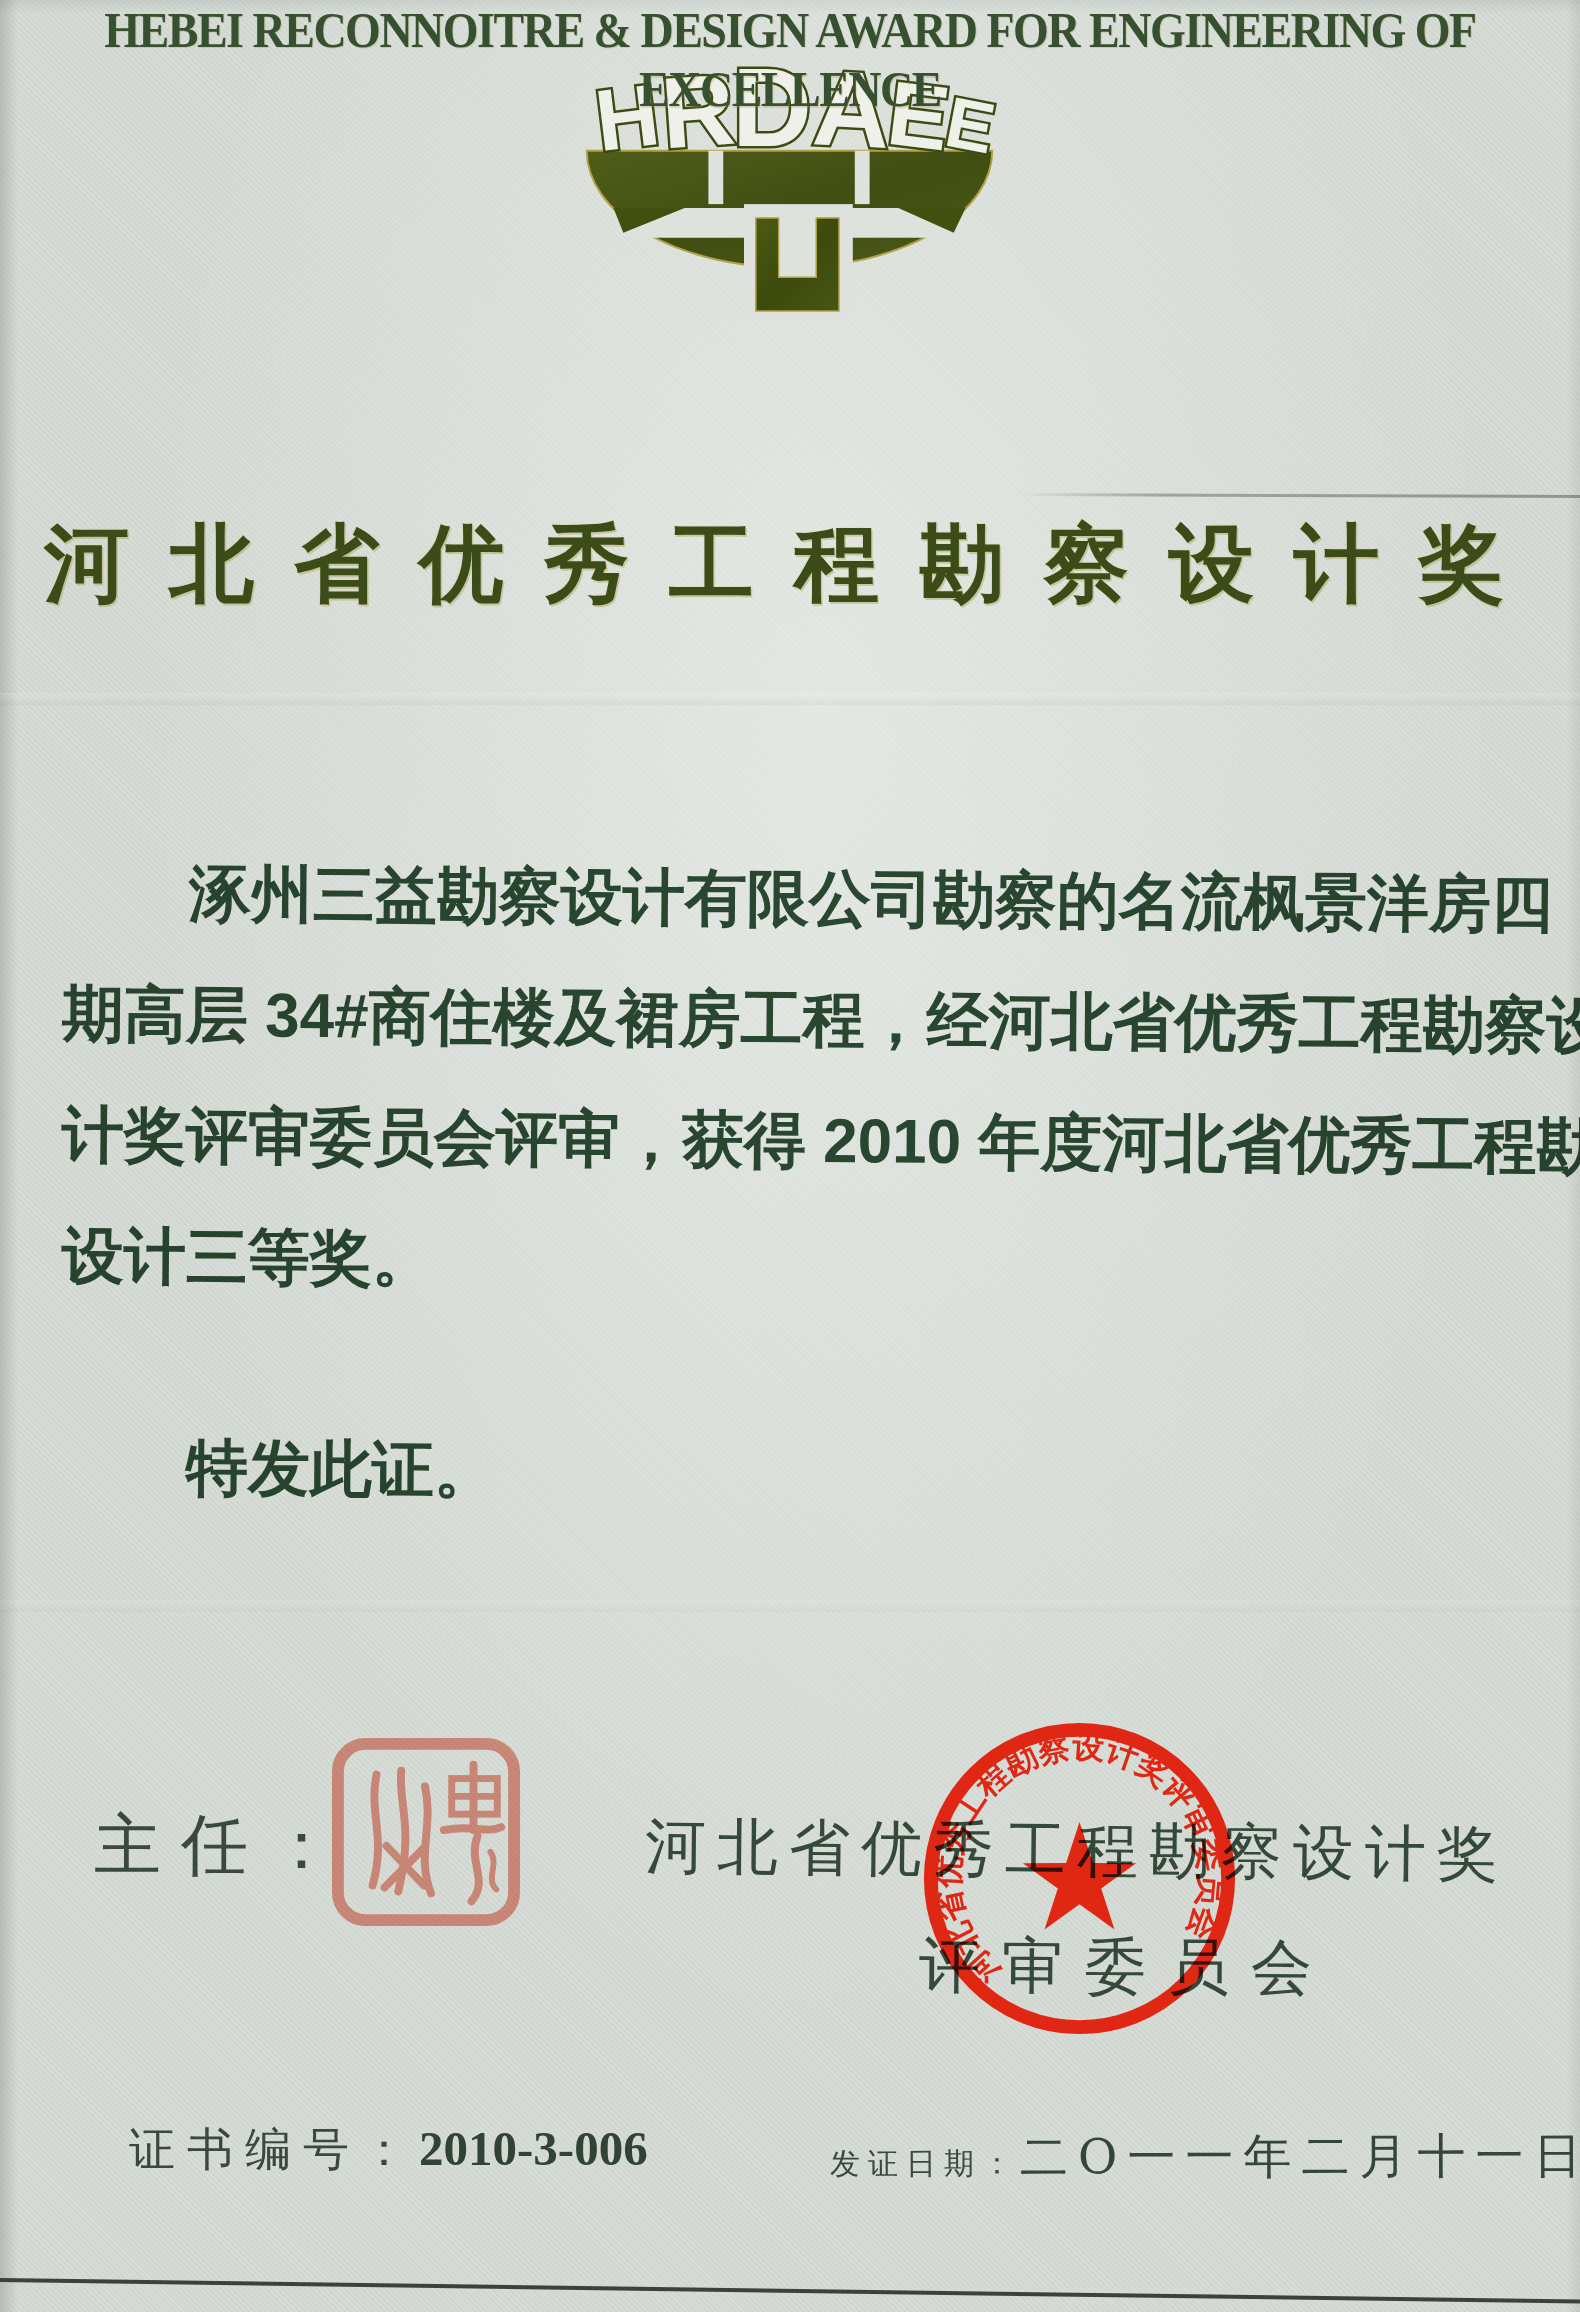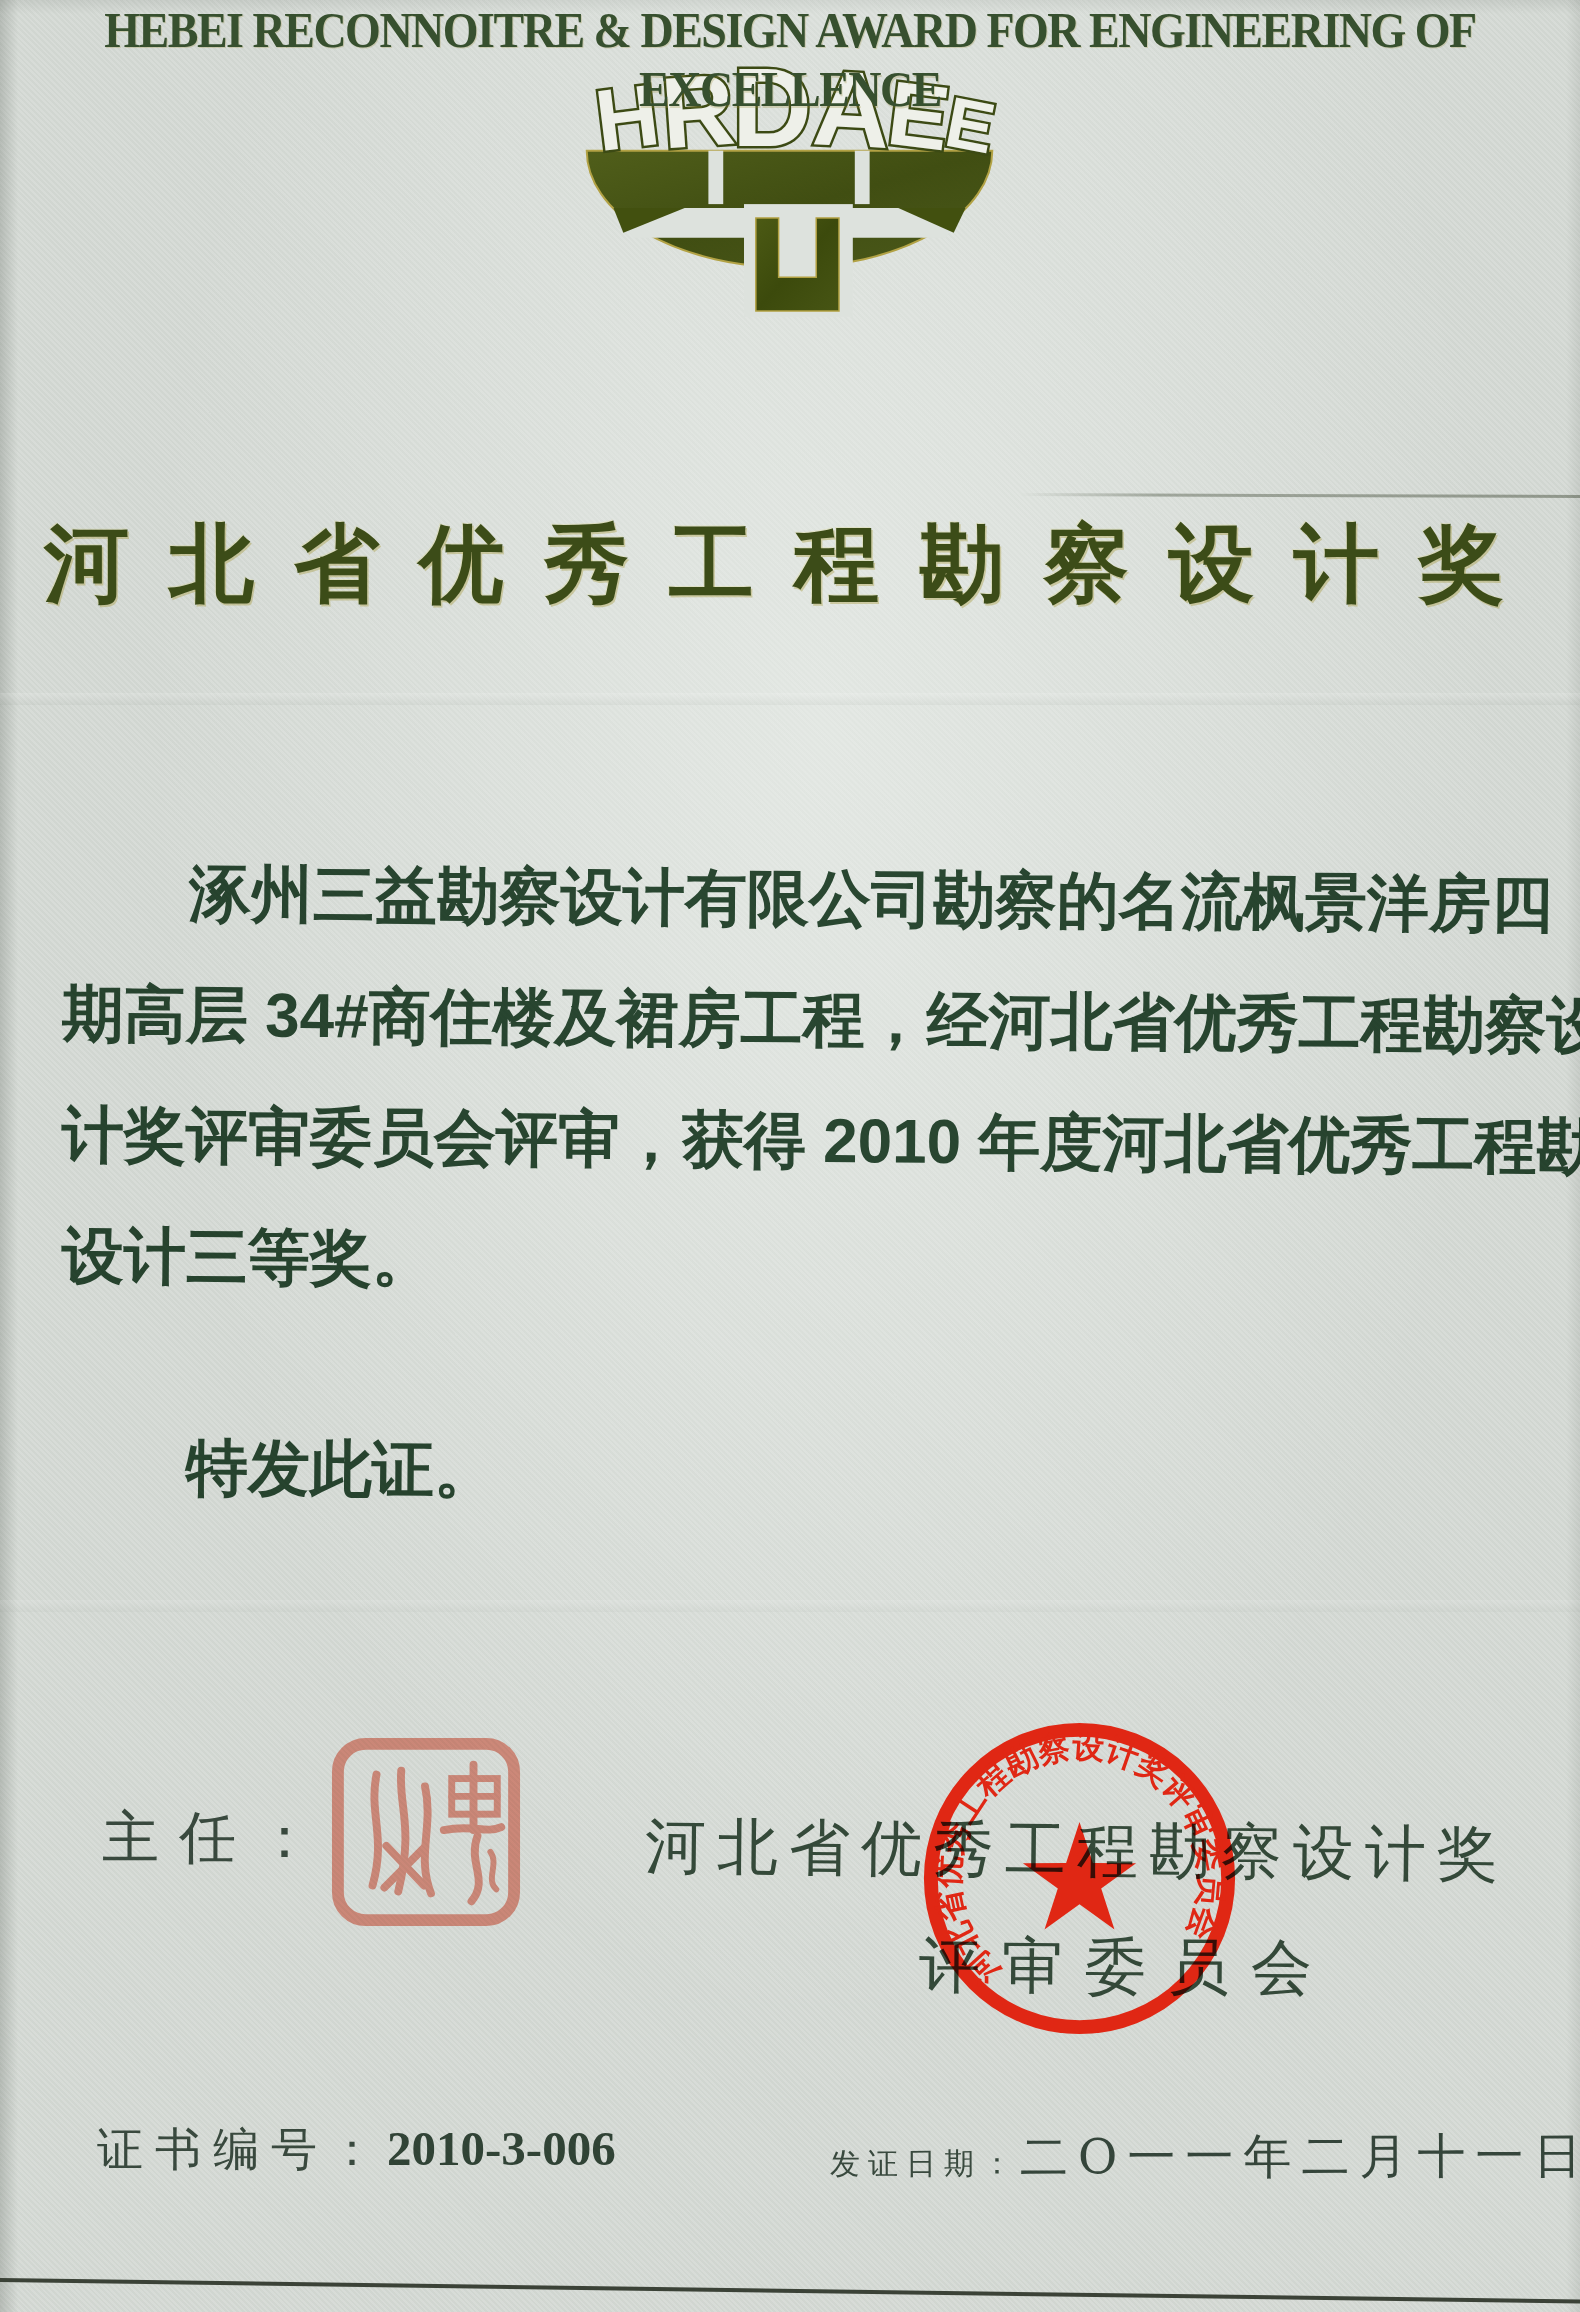--- a/index.html
+++ b/index.html
@@ -98,21 +98,21 @@
   <div class="abs fold" style="top:693px; opacity:0.5;"></div>
   <div class="abs fold" style="top:1600px; opacity:0.35;"></div>
 
   <div class="abs body-line" style="top:851px; padding-left:127px;">涿州三益勘察设计有限公司勘察的名流枫景洋房四</div>
   <div class="abs body-line" style="top:972px;">期高层 34#商住楼及裙房工程，经河北省优秀工程勘察设</div>
   <div class="abs body-line" style="top:1093px;">计奖评审委员会评审，获得 2010 年度河北省优秀工程勘察</div>
   <div class="abs body-line" style="top:1214px;">设计三等奖。</div>
 
   <div class="abs body-line" style="top:1426px; left:186px; width:594px;">特发此证。</div>
 
-  <div class="abs kai" style="top:1800px; left:102px; font-size:57px; letter-spacing:20px; white-space:nowrap; mix-blend-mode:multiply;">主任：</div>
+  <div class="abs kai" style="top:1800px; left:94px; font-size:67px; letter-spacing:20px; white-space:nowrap; mix-blend-mode:multiply;">主任：</div>
 
   <svg class="abs" style="left:329px; top:1735px; opacity:0.88; mix-blend-mode:multiply;" width="194" height="194" viewBox="0 0 196 196">
     <g stroke="#ee8f7e" fill="none" stroke-linecap="round">
       <rect x="9" y="9" width="178" height="178" rx="28" stroke-width="12"></rect>
       <g stroke-width="8">
         <path d="M 48 40 C 40 80 58 102 44 152"></path>
         <path d="M 73 36 C 70 72 86 92 70 158"></path>
         <path d="M 97 52 C 106 92 88 122 103 160"></path>
         <path d="M 58 112 L 96 152"></path>
         <path d="M 96 114 L 56 154"></path>
@@ -132,21 +132,21 @@
     <path id="sealArc" d="M 86.6 258.4 A 122 122 0 1 1 243.4 258.4" fill="none"></path>
     <text font-size="33" fill="#e02714" font-family="Liberation Serif, serif" font-weight="bold">
       <textPath href="#sealArc" startOffset="0" textLength="548" lengthAdjust="spacingAndGlyphs">河北省优秀工程勘察设计奖评审委员会</textPath>
     </text>
   </svg>
 
   <div class="abs committee" style="top:1806px; left:645px; font-size:61px; letter-spacing:11px; transform:rotate(0.55deg); transform-origin:left center;">河北省优秀工程勘察设计奖</div>
   <div class="abs committee" style="top:1925px; left:919px; font-size:61px; letter-spacing:22px; transform:rotate(0.4deg); transform-origin:left center;">评审委员会</div>
 
   <div class="abs footer-text" style="top:2119px; left:97px;">
-    <span class="kai" style="font-size:46px; letter-spacing:12px;">证书编号：</span><span style="font-family:'Liberation Serif', serif; font-weight:bold; font-size:49px; color:#3a4e40; letter-spacing:0px;">2010-3-006</span>
+    <span class="kai" style="font-size:46px; letter-spacing:12px;margin-left:32px;">证书编号：</span><span style="font-family:'Liberation Serif', serif; font-weight:bold; font-size:49px; color:#3a4e40; letter-spacing:0px;">2010-3-006</span>
   </div>
 
   <div class="abs footer-text" style="top:2125px; left:830px; transform:rotate(-0.15deg);">
     <span class="kai" style="font-size:30px; letter-spacing:8px;">发证日期：</span><span class="kai" style="font-size:48px; letter-spacing:10px; color:#3f5146;">二O一一年二月十一日</span>
   </div>
 
   <div class="abs paper-edge"></div>
 
 </div>
 

